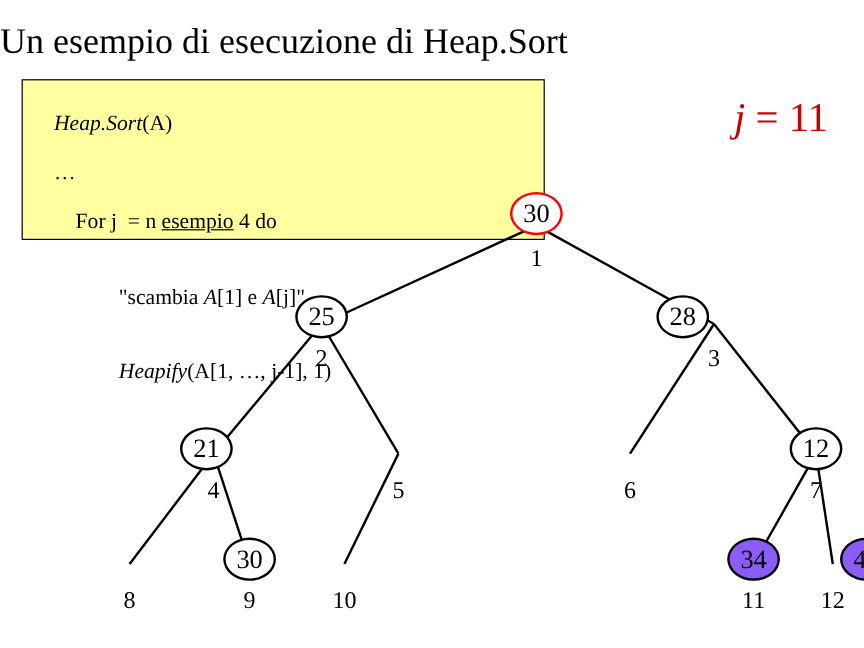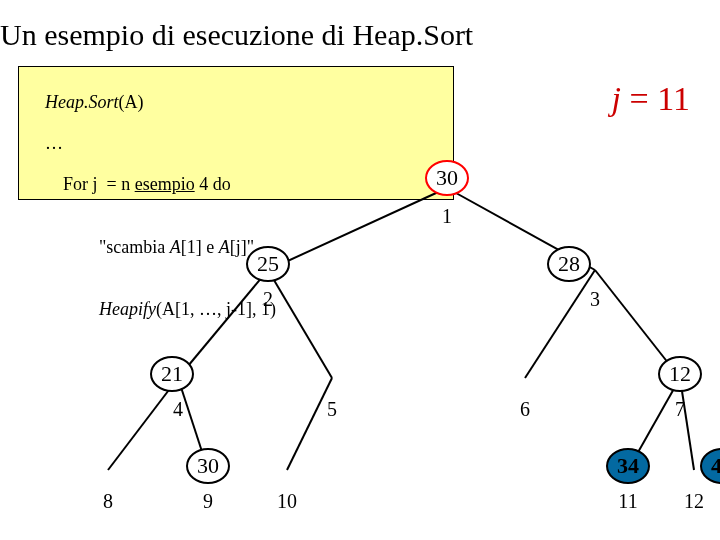--- a/index.html
+++ b/index.html
@@ -77,22 +77,21 @@
     display: flex;
     align-items: center;
     justify-content: center;
     font-size: 22px;
     box-sizing: border-box;
   }
   .node.red .oval {
     border-color: #ff0000;
   }
   .node.green .oval {
-    background: #0369a1;
-    font-weight: bold;
+    background: #8b5cf6;
   }
 </style>
 </head>
 <body>
 
 <div class="title">Un esempio di esecuzione di Heap.Sort</div>
 
 <div class="codebox">
   <div class="l">
     <span class="signature">Heap.Sort</span><span>(A)</span>

